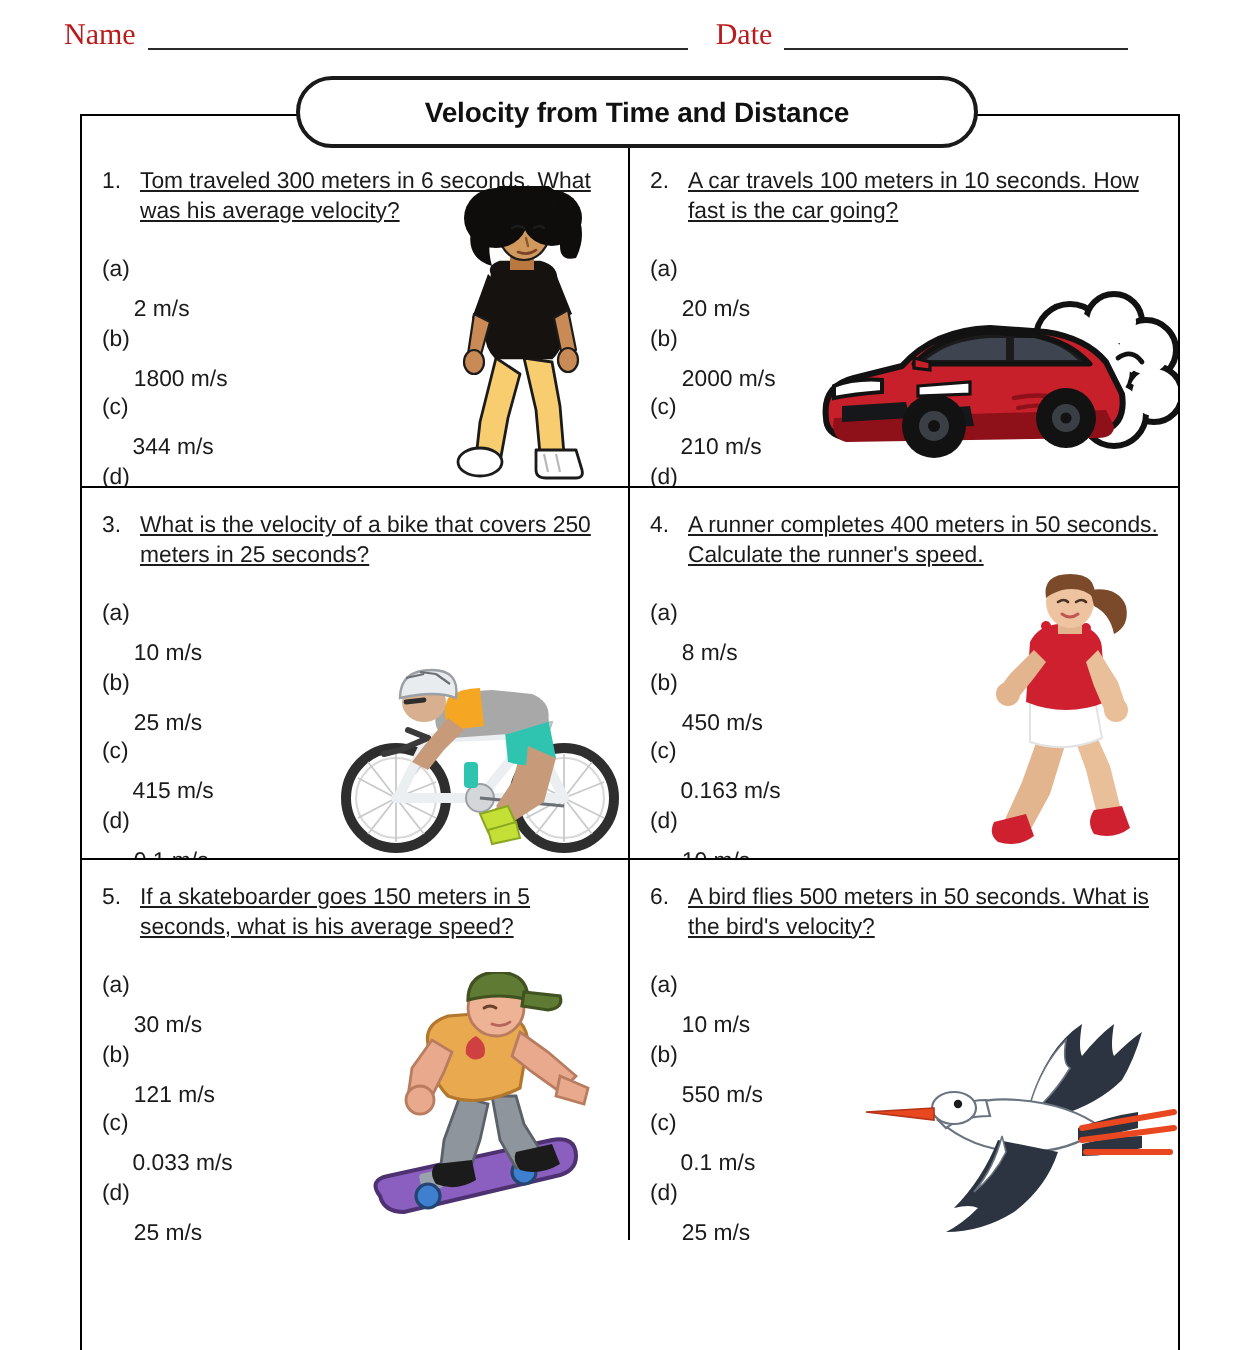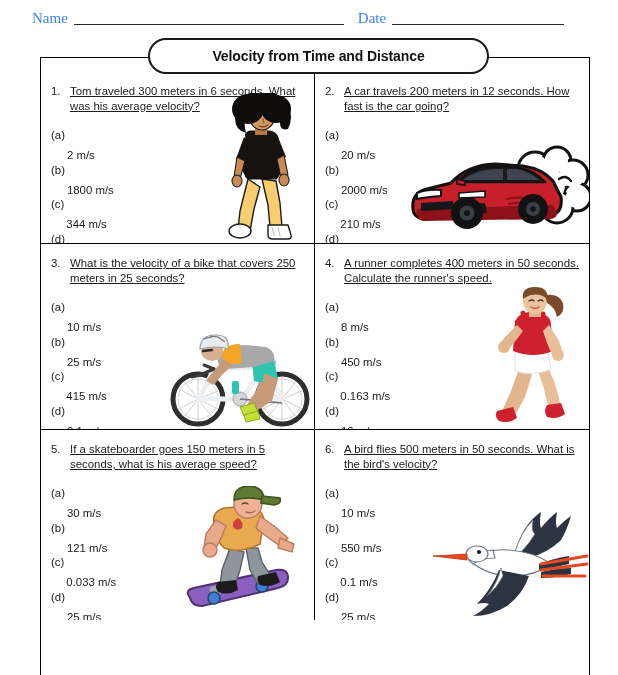--- a/index.html
+++ b/index.html
@@ -18,21 +18,21 @@
     position: absolute;
     top: 0px; left: 0px;
     width: 618px; height: 26px;
     display: flex;
     align-items: flex-end;
     padding: 0 30px 0 32px;
   }
   .hdr-label {
     font-family: "Liberation Serif", serif;
     font-size: 15px;
-    color: #3b82f6;
+    color: #b91c1c;
     line-height: 16px;
     white-space: nowrap;
     text-align: center;
   }
   .hdr-rule {
     border-bottom: 1.4px solid #2a2a2a;
     height: 14px;
     margin: 0 0 1px 6px;
   }
   .rule-name { width: 270px; }
@@ -218,21 +218,21 @@
         <path d="M46 21 q3 -2 6 0" stroke="#1b1b1b" stroke-width="1.3" fill="none" stroke-linecap="round"></path>
         <path d="M57 21 q3 -2 5 0" stroke="#1b1b1b" stroke-width="1.3" fill="none" stroke-linecap="round"></path>
         <path d="M53 26 l1 4" stroke="#8a5a2b" stroke-width="1.2" fill="none" stroke-linecap="round"></path>
         <path d="M49 33 q5 2 9 -1" stroke="#7a4325" stroke-width="1.3" fill="none" stroke-linecap="round"></path>
       </svg>
     </div>
 
     <div class="cell right">
       <div class="q-line">
         <span class="q-num">2.</span>
-        <span class="q-text">A car travels 200 meters in 12 seconds. How fast is the car going?</span>
+        <span class="q-text">A car travels 100 meters in 10 seconds. How fast is the car going?</span>
       </div>
       <div class="choices">
         <div class="choice">
           <span class="ch-key">(a)</span>
           <span class="ch-val">20 m/s</span>
         </div>
         <div class="choice">
           <span class="ch-key">(b)</span>
           <span class="ch-val">2000 m/s</span>
         </div>

